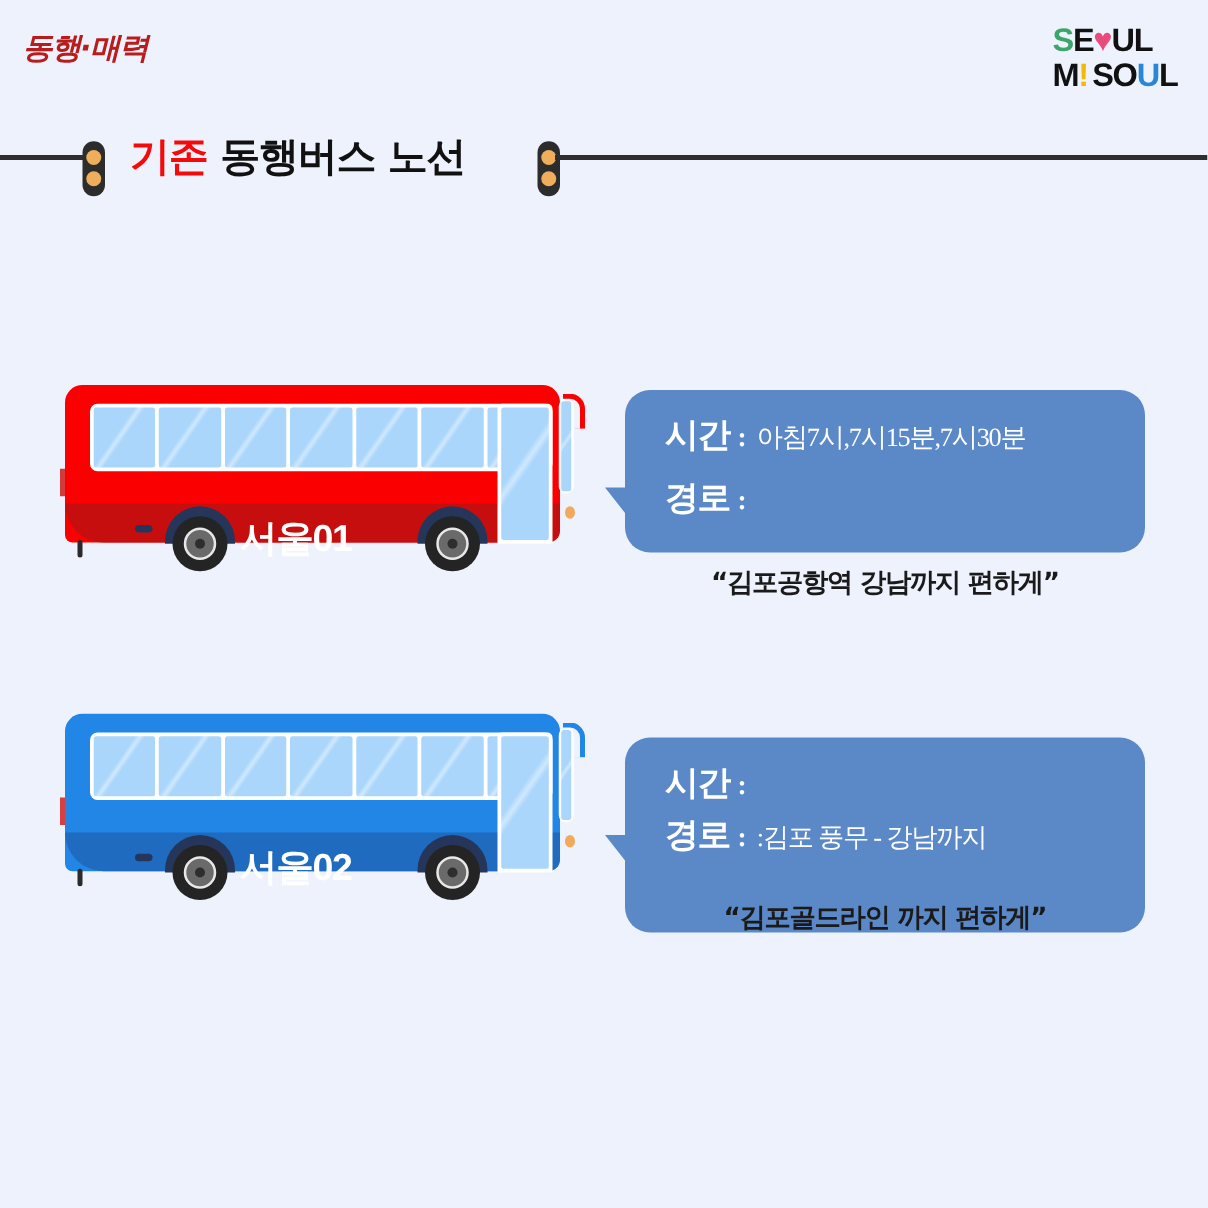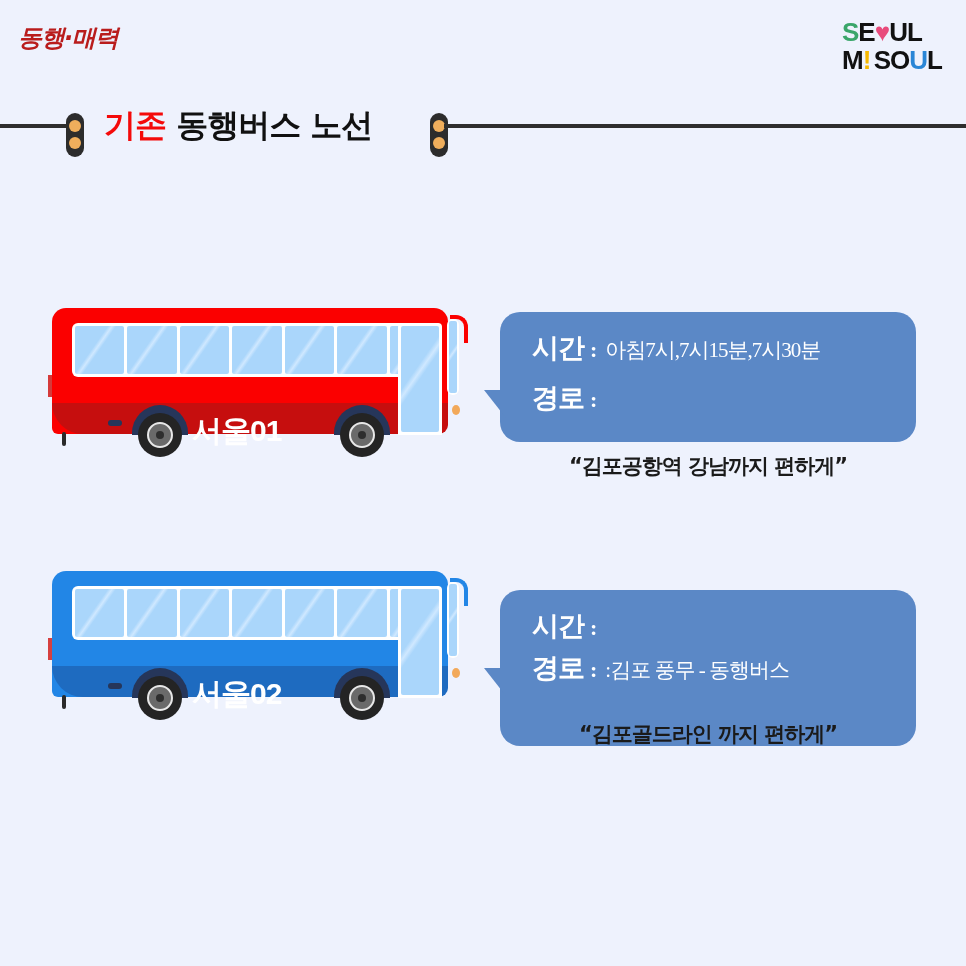--- a/index.html
+++ b/index.html
@@ -191,16 +191,16 @@
 </div>
 
 <div class="bubble" style="top:590px; height:156px;">
   <div class="row">
     <span class="key">시간</span>
     <span class="sep">:</span>
   </div>
   <div class="row" style="margin-top:6px">
     <span class="key">경로</span>
     <span class="sep">:</span>
-    <span class="val">:김포 풍무 - 동행버스</span>
+    <span class="val">:김포 풍무 - 강남까지</span>
   </div>
 </div>
 <div class="caption" style="top:720px">“김포골드라인 까지 편하게”</div>
 
 </body></html>

